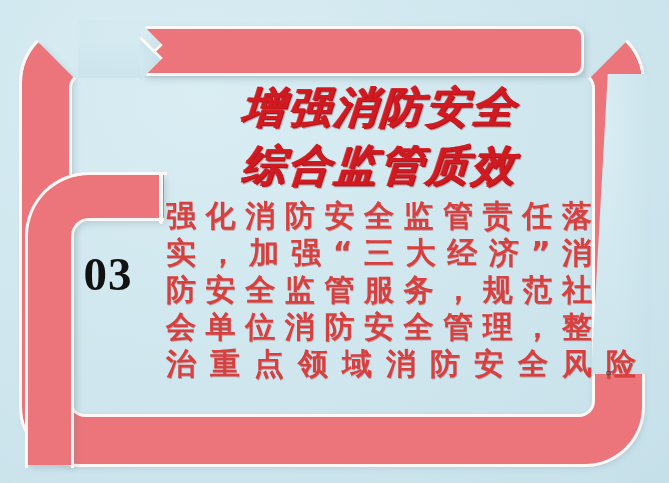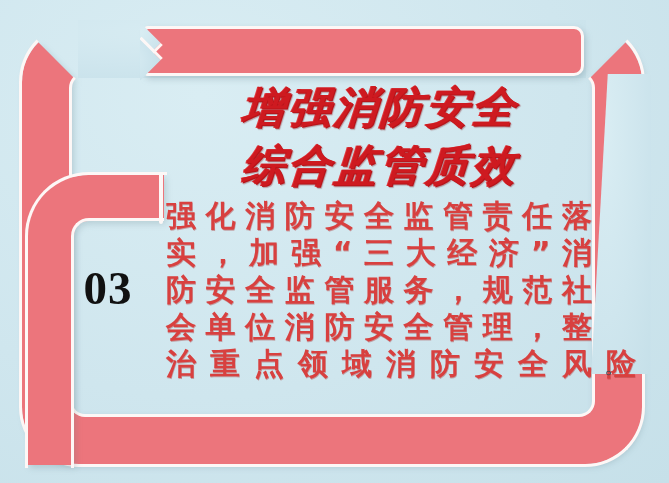--- a/index.html
+++ b/index.html
@@ -158,21 +158,21 @@
     width: 4px;
     height: 52px;
     background: #fdf7f6;
     border-radius: 2px;
   }
 
   
   .number {
     position: absolute;
     left: 58px;
-    top: 265px;
+    top: 251px;
     width: 100px;
     text-align: center;
     font-family: "Liberation Serif", "DejaVu Serif", serif;
     font-size: 47px;
     font-weight: 700;
     color: #111111;
     letter-spacing: 1px;
     line-height: 1;
   }
 

